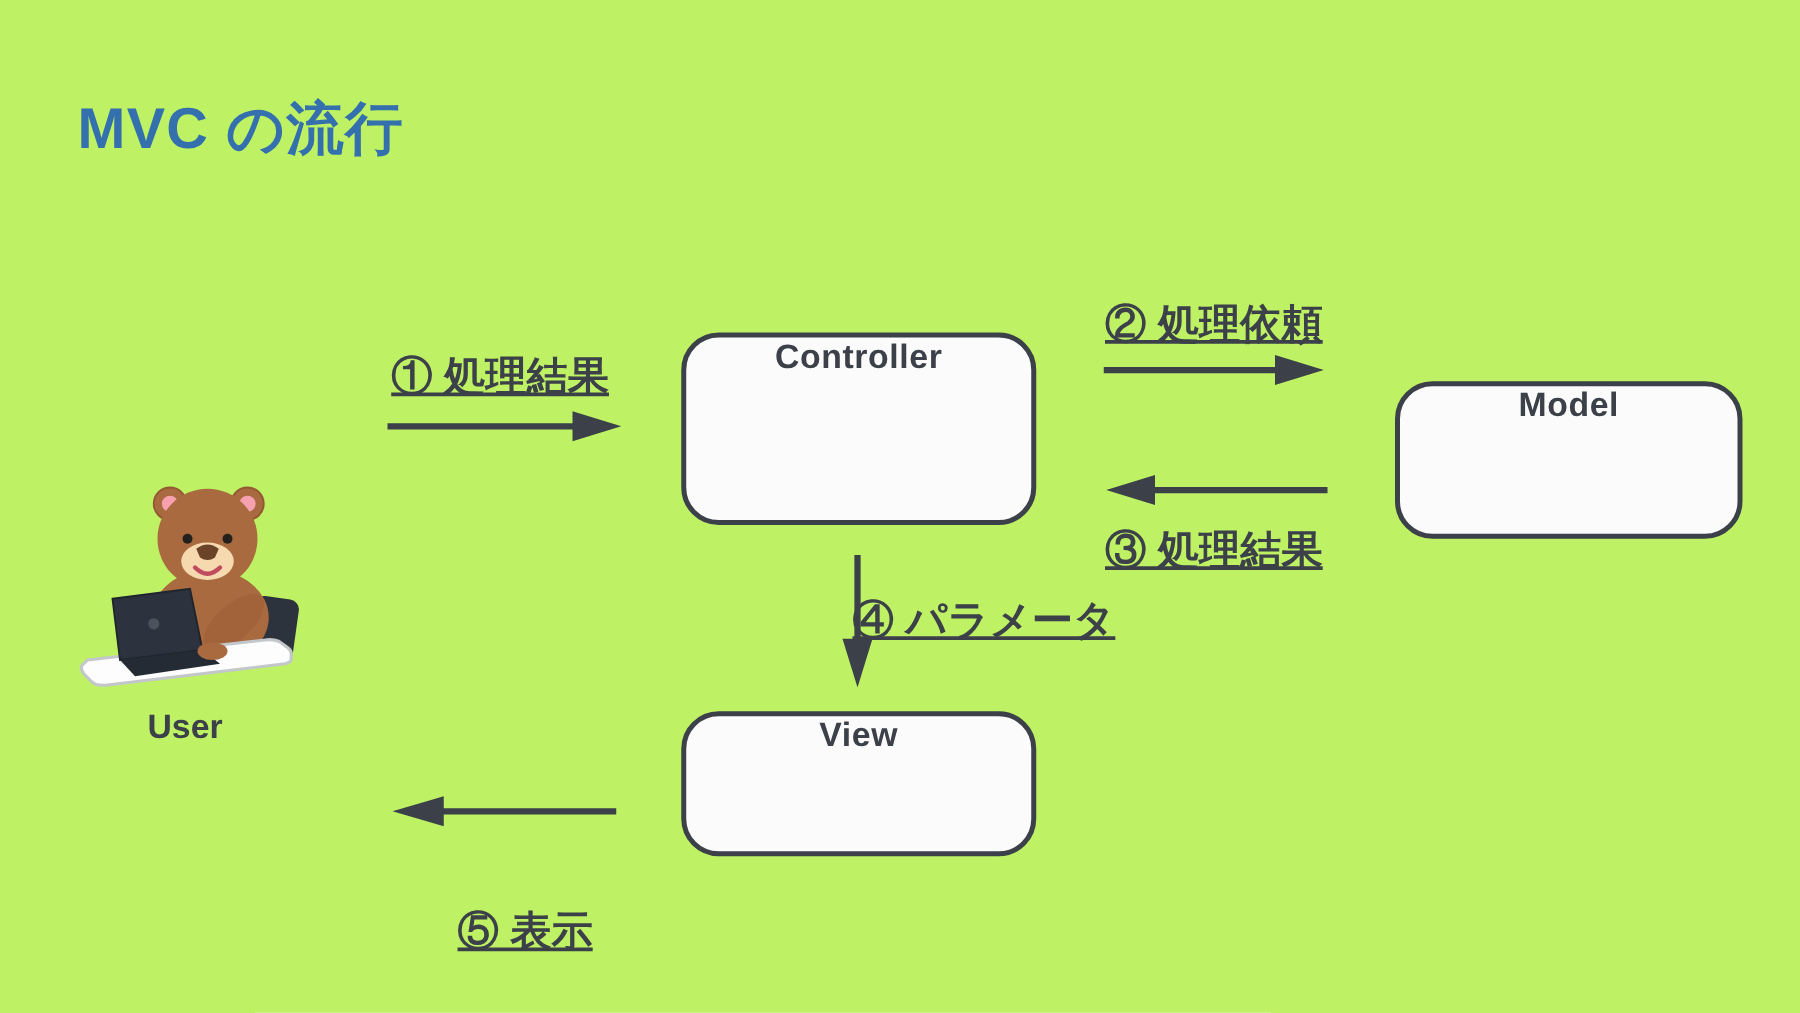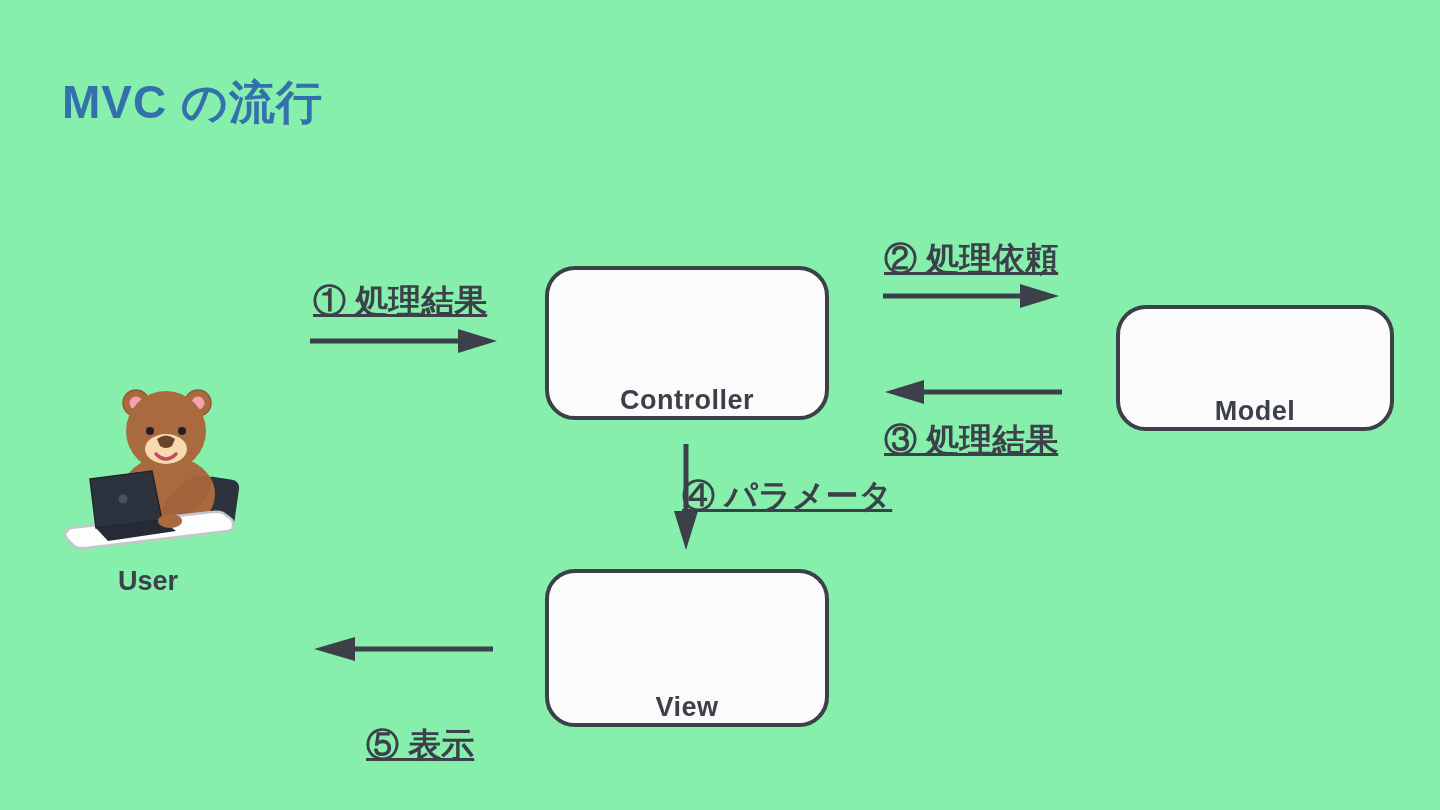--- a/index.html
+++ b/index.html
@@ -1,40 +1,40 @@
 <!DOCTYPE html>
 <html><head>
 <meta charset="utf-8">
 <style>
   html,body{margin:0;padding:0;}
   .slide{
     position:relative;
     width:1440px;height:810px;
-    background:#86efac;
+    background:#bef264;
     overflow:hidden;
     font-family:"Liberation Sans", sans-serif;
   }
   .title{
     position:absolute;left:62px;top:72px;
     font-size:46px;font-weight:800;letter-spacing:1px;
     color:#3470ad;margin:0;
   }
   .node{
     position:absolute;
     background:#fbfbfc;
     border:4px solid #3b4049;
     border-radius:30px;
-    display:flex;align-items:flex-end;justify-content:center;
+    display:flex;align-items:flex-start;justify-content:center;
     font-size:27px;font-weight:800;letter-spacing:.5px;
     color:#3b4049;
     box-sizing:border-box;
   }
   .node-controller{left:545px;top:266px;width:284px;height:154px;}
   .node-model{left:1116px;top:266px;width:278px;height:126px;margin-top:39px;}
-  .node-view{left:545px;top:569px;width:284px;height:158px;}
+  .node-view{left:545px;top:569px;width:284px;height:116px;}
   .edge-label{
     position:absolute;
     font-size:33px;font-weight:700;
     color:#3b4049;white-space:nowrap;text-decoration:underline;
   }
   .lbl-1{left:313px;top:279px;}
   .lbl-2{left:884px;top:237px;}
   .lbl-3{left:884px;top:418px;}
   .lbl-4{left:682px;top:474px;}
   .lbl-5{left:366px;top:676px;margin-top:47px;}

